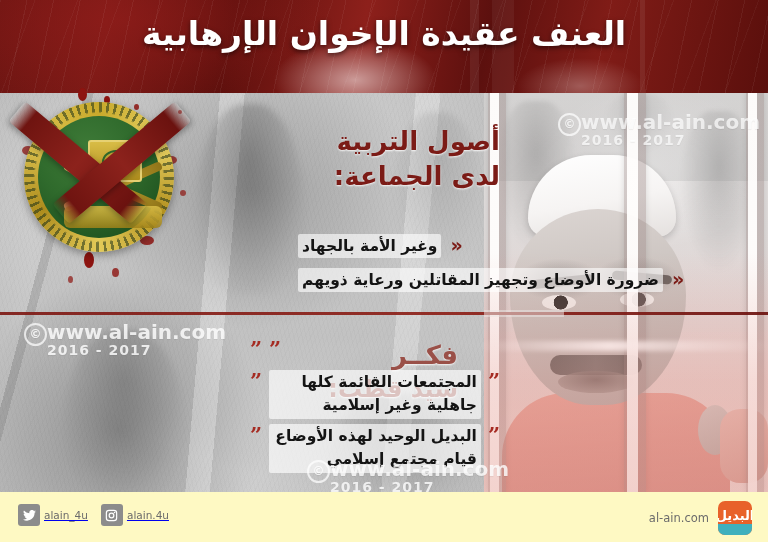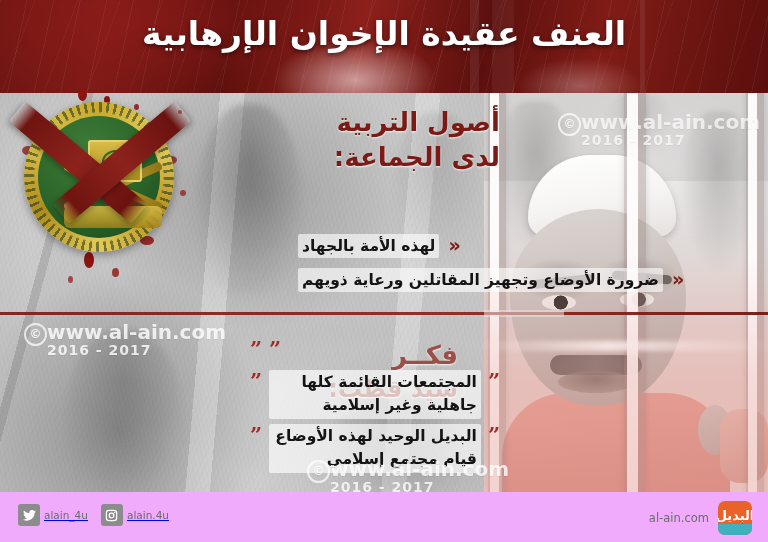--- a/index.html
+++ b/index.html
@@ -134,21 +134,21 @@
      background:linear-gradient(180deg,rgba(216,188,70,.9),rgba(160,130,25,.85));}
   .xmark{position:absolute;left:-4px;top:6px;width:160px;height:26px;border-radius:4px;
      background:linear-gradient(90deg,rgba(104,20,16,.0) 0%,#6f1410 10%,#8c221c 50%,#6b120f 90%,rgba(104,20,16,.0) 100%);
      box-shadow:0 2px 6px rgba(0,0,0,.35);}
   .x1{transform:rotate(40deg) translate(10px,46px);}
   .x2{transform:rotate(-40deg) translate(-10px,46px);}
 
   
   .sec-head{position:absolute;text-align:right;font-weight:bold;line-height:1.34;
      text-shadow:0 1px 2px rgba(255,255,255,.85);}
-  #head-top{right:268px;top:105px;width:220px;font-size:26px;color:#7b1b16;}
+  #head-top{right:268px;top:124px;width:220px;font-size:26px;color:#7b1b16;}
   #head-bottom{right:310px;top:338px;width:170px;font-size:26px;color:#9a5048;}
   #head-bottom .line2{font-size:24px;color:#9a5048;}
 
   .bullet-row{position:absolute;display:flex;align-items:flex-start;justify-content:flex-end;
      gap:9px;direction:rtl;}
   .chev{color:#7b1b16;font-size:19px;font-weight:bold;line-height:1.25;flex:0 0 auto;}
   .bullet-text{font-size:15.5px;font-weight:bold;color:#141414;line-height:1.45;text-align:right;
      background:rgba(255,255,255,.62);padding:1px 4px;border-radius:2px;}
   #b-row1{right:40px;top:234px;width:430px;}
   #b-row2{right:40px;top:268px;width:430px;}
@@ -174,21 +174,21 @@
      text-shadow:0 1px 1px rgba(0,0,0,.06);direction:ltr;text-align:left;pointer-events:none;}
   .wm .l1{font-size:20px;display:block;}
   .wm .l2{font-size:14px;display:block;letter-spacing:1px;}
   .wm .cmark{position:absolute;left:-23px;top:1px;width:19px;height:19px;border-radius:50%;
      border:2px solid rgba(255,255,255,.72);font-size:12px;text-align:center;line-height:18px;}
   #wm1{left:581px;top:112px;}
   #wm2{left:47px;top:322px;color:rgba(255,255,255,.82);}
   #wm3{left:330px;top:459px;color:rgba(255,255,255,.80);}
 
   
-  .footer{position:absolute;left:0;bottom:0;width:768px;height:50px;background:#f0abfc;}
+  .footer{position:absolute;left:0;bottom:0;width:768px;height:50px;background:#fef9c3;}
   .socials{position:absolute;left:18px;top:12px;display:flex;align-items:center;gap:13px;direction:ltr;}
   .social{display:flex;align-items:center;gap:4px;}
   .sicon{width:22px;height:22px;border-radius:3px;background:#8c8c8c;
      display:flex;align-items:center;justify-content:center;color:#fff;font-size:13px;font-weight:bold;}
   .slabel{font-size:10.5px;color:#6b6b6b;}
   .slabel.ar{font-size:10.5px;direction:rtl;}
   .brand{position:absolute;right:16px;top:9px;display:flex;align-items:center;gap:9px;direction:ltr;}
   .brand-url{font-size:11.5px;color:#6b6b6b;}
   .brand-logo{width:34px;height:34px;border-radius:7px;overflow:hidden;position:relative;
      background:#e8622a;}
@@ -271,21 +271,21 @@
   <div class="divider"></div>
   <div class="divider-gap"></div>
 
   <div class="sec-head" id="head-top">
     <div>أصول التربية</div>
     <div>لدى الجماعة:</div>
   </div>
 
   <div class="bullet-row" id="b-row1">
     <span class="chev">«</span>
-    <span class="bullet-text">لهذه الأمة بالجهاد</span>
+    <span class="bullet-text">وغير الأمة بالجهاد</span>
   </div>
   <div class="bullet-row" id="b-row2">
     <span class="chev">«</span>
     <span class="bullet-text">ضرورة الأوضاع وتجهيز المقاتلين ورعاية ذويهم</span>
   </div>
 
   <div class="sec-head" id="head-bottom">
     <div>فكــر</div>
     <div class="line2">سيد قطب:</div>
   </div>

